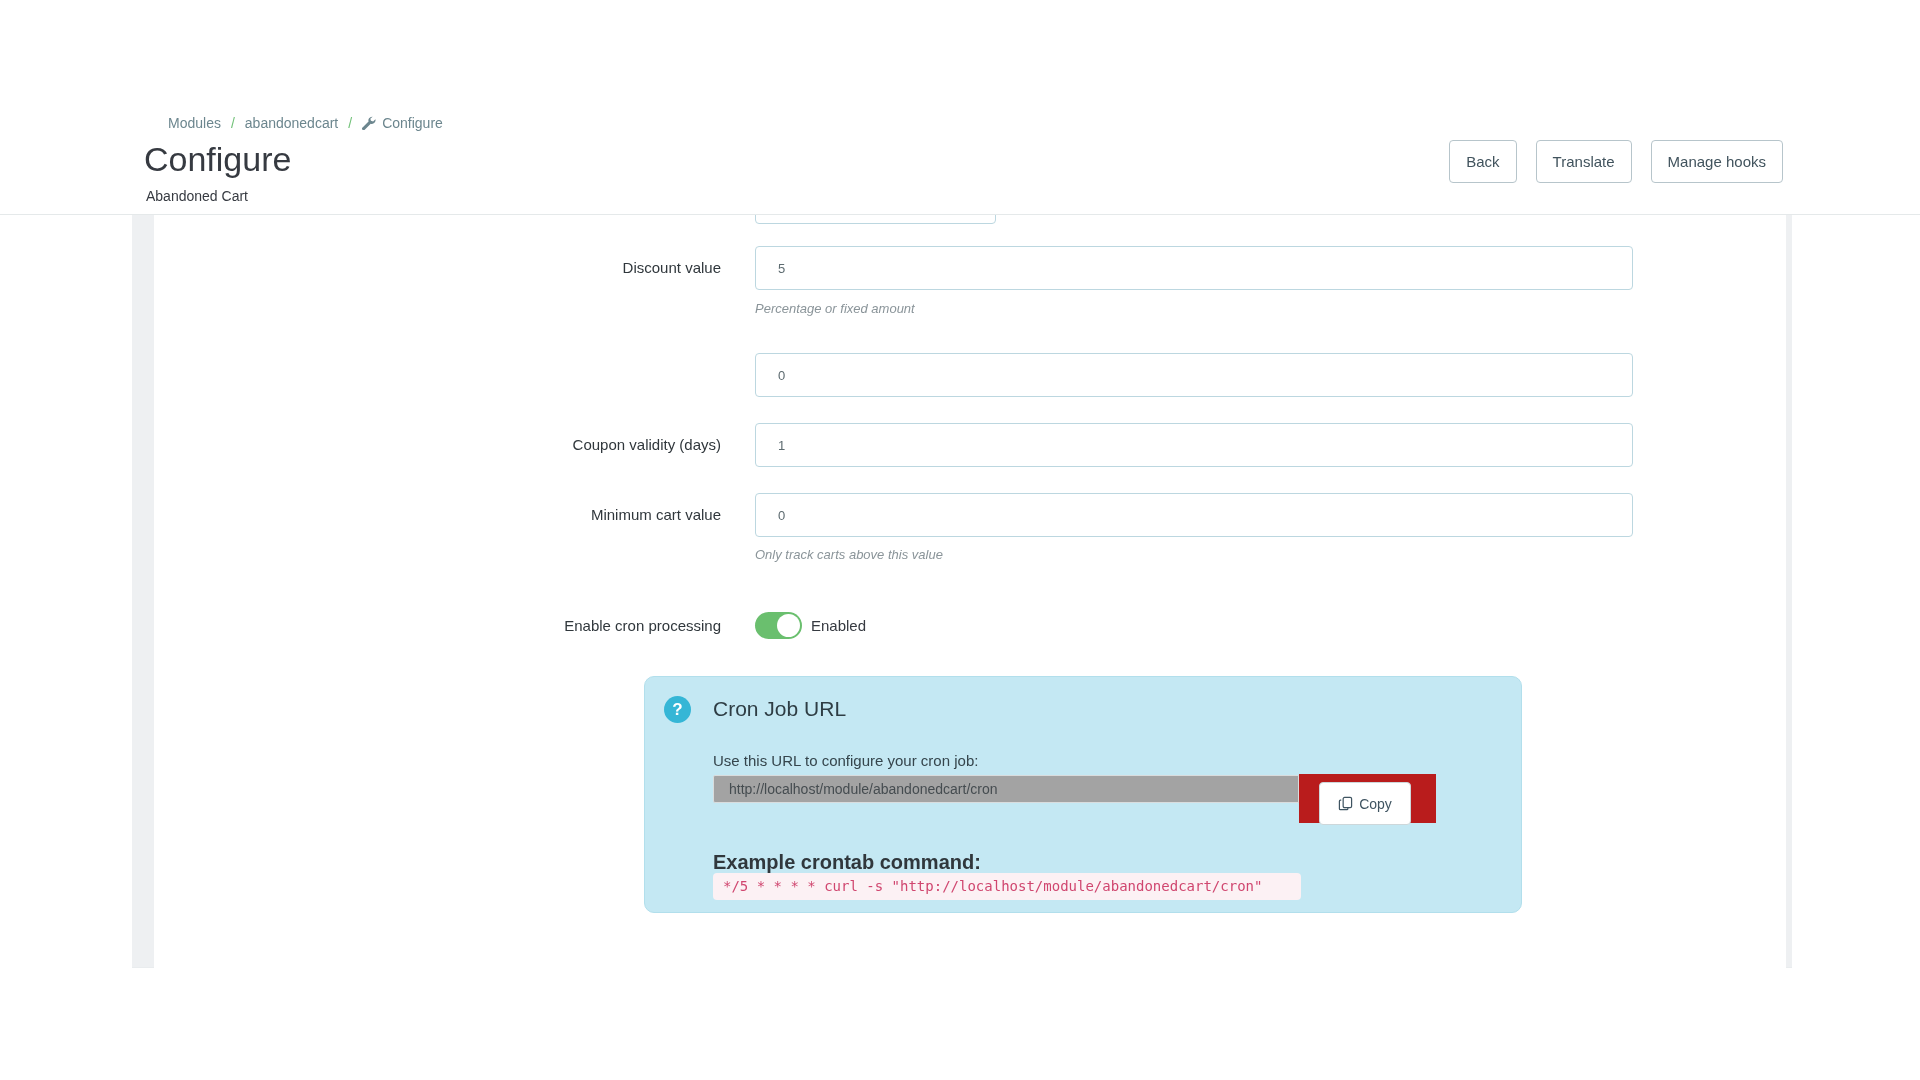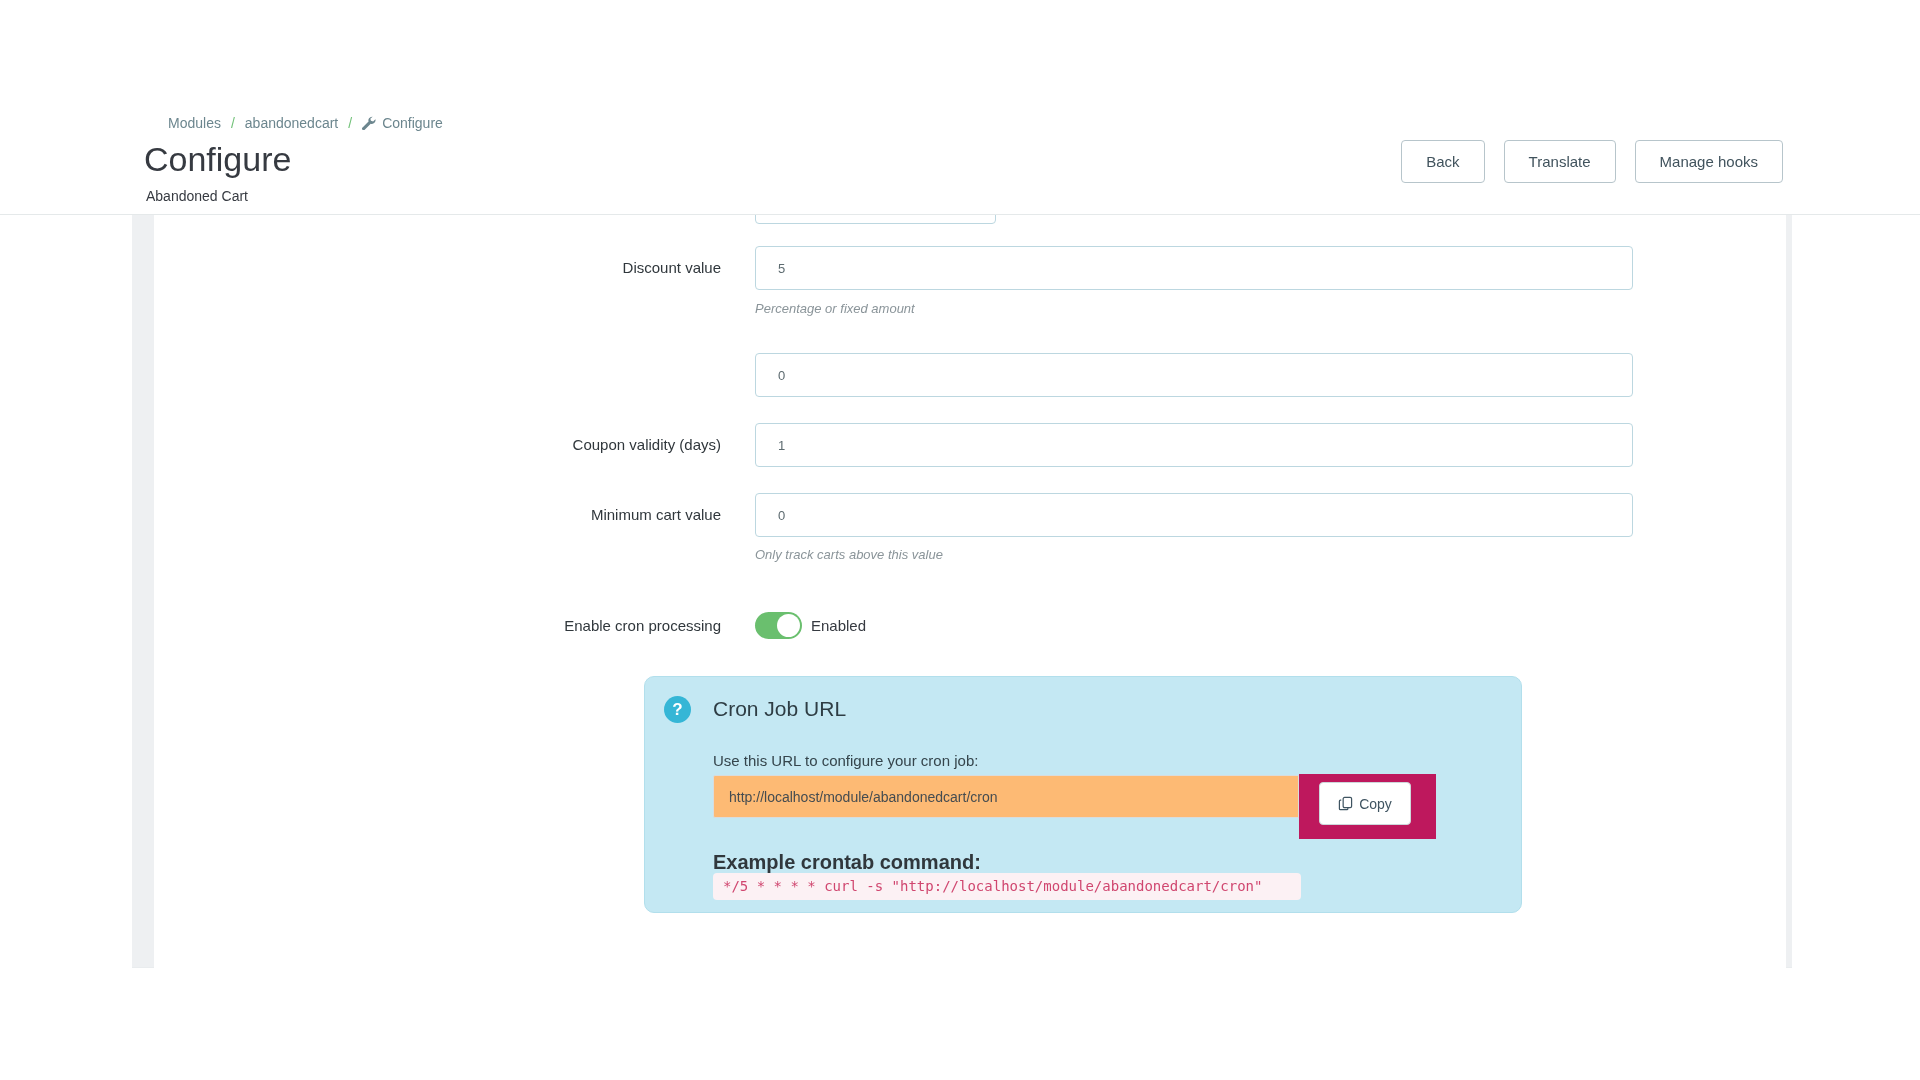--- a/index.html
+++ b/index.html
@@ -12,21 +12,21 @@
   .breadcrumb { position:absolute; left:144px; top:115px; font-size:14px;
     color:#6c868e; display:flex; align-items:center; gap:10px;margin-left:24px; }
   .breadcrumb .sep { color:#72c279; }
   .breadcrumb .wrench { display:inline-flex; margin-right:-4px; }
   .page-title { position:absolute; left:144px; top:140px; font-size:34px;
     font-weight:500; color:#363a41; }
   .page-subtitle { position:absolute; left:146px; top:188px; font-size:14px;
     color:#363a41; }
   .header-buttons { position:absolute; right:137px; top:140px; display:flex; gap:19px; }
   .btn { background:#fff; border:1px solid #b7c5cb; border-radius:4px;
-    color:#41535d; font-size:15px; padding:12px 24px; cursor:pointer;
+    color:#41535d; font-size:15px; padding:12px 16px; cursor:pointer;
     font-family:"Liberation Sans", sans-serif; }
 
   
   .wrapper { position:absolute; left:132px; top:215px; width:1660px; height:753px;
     background:#eef0f2; padding:0 14px; border-bottom:1px solid #e9ecee; }
   .card { position:relative; width:1632px; height:753px; background:#fff; overflow:hidden;margin-left:8px; }
 
   .field-label { position:absolute; left:0; width:567px; text-align:right;
     font-size:15px; color:#30373c; line-height:44px; }
   .text-input { position:absolute; left:601px; width:878px; height:44px;
@@ -49,26 +49,26 @@
   
   .info-panel { position:absolute; left:490px; top:461px; width:878px; height:237px;
     background:#c4e8f3; border:1px solid #b2dfec; border-radius:10px; }
   .q-icon { position:absolute; left:19px; top:19px; width:27px; height:27px;
     border-radius:50%; background:#35b6d6; color:#fff; font-size:17px;
     font-weight:bold; text-align:center; line-height:27px; }
   .panel-title { position:absolute; left:68px; top:20px; font-size:21px;
     color:#2e3d44; font-weight:500; }
   .panel-instruction { position:absolute; left:68px; top:75px; font-size:15px;
     color:#35454c; }
-  .url-input { position:absolute; left:68px; top:98px; width:586px; height:43px;
-    background:#fdba74; border:1px solid #d9dcdd; border-radius:2px 0 0 2px;
+  .url-input { position:absolute; left:68px; top:98px; width:586px; height:28px;
+    background:#a3a3a3; border:1px solid #d9dcdd; border-radius:2px 0 0 2px;
     font-size:14px; color:#454c50; padding:2px 15px;
     font-family:"Liberation Sans", sans-serif; }
-  .copy-wrap { position:absolute; left:654px; top:97px; width:137px; height:65px;
-    background:#be185d; }
+  .copy-wrap { position:absolute; left:654px; top:97px; width:137px; height:49px;
+    background:#b91c1c; }
   .copy-btn { position:absolute; left:20px; top:8px; width:92px; height:43px;
     background:#fff; border:1px solid #cdd7da; border-radius:4px; cursor:pointer;
     display:flex; align-items:center; justify-content:center; gap:6px;
     font-size:14px; color:#3f5461; font-family:"Liberation Sans", sans-serif; }
   .crontab-label { position:absolute; left:68px; top:174px; font-size:20px;
     font-weight:bold; color:#30373c; }
   .crontab-code { position:absolute; left:68px; top:196px; width:588px; height:27px;
     background:#fcf1f4; border-radius:4px; font-family:"DejaVu Sans Mono", monospace;
     font-size:14px; color:#d0466f; line-height:27px; padding:0 10px;
     white-space:nowrap; overflow:hidden; }

